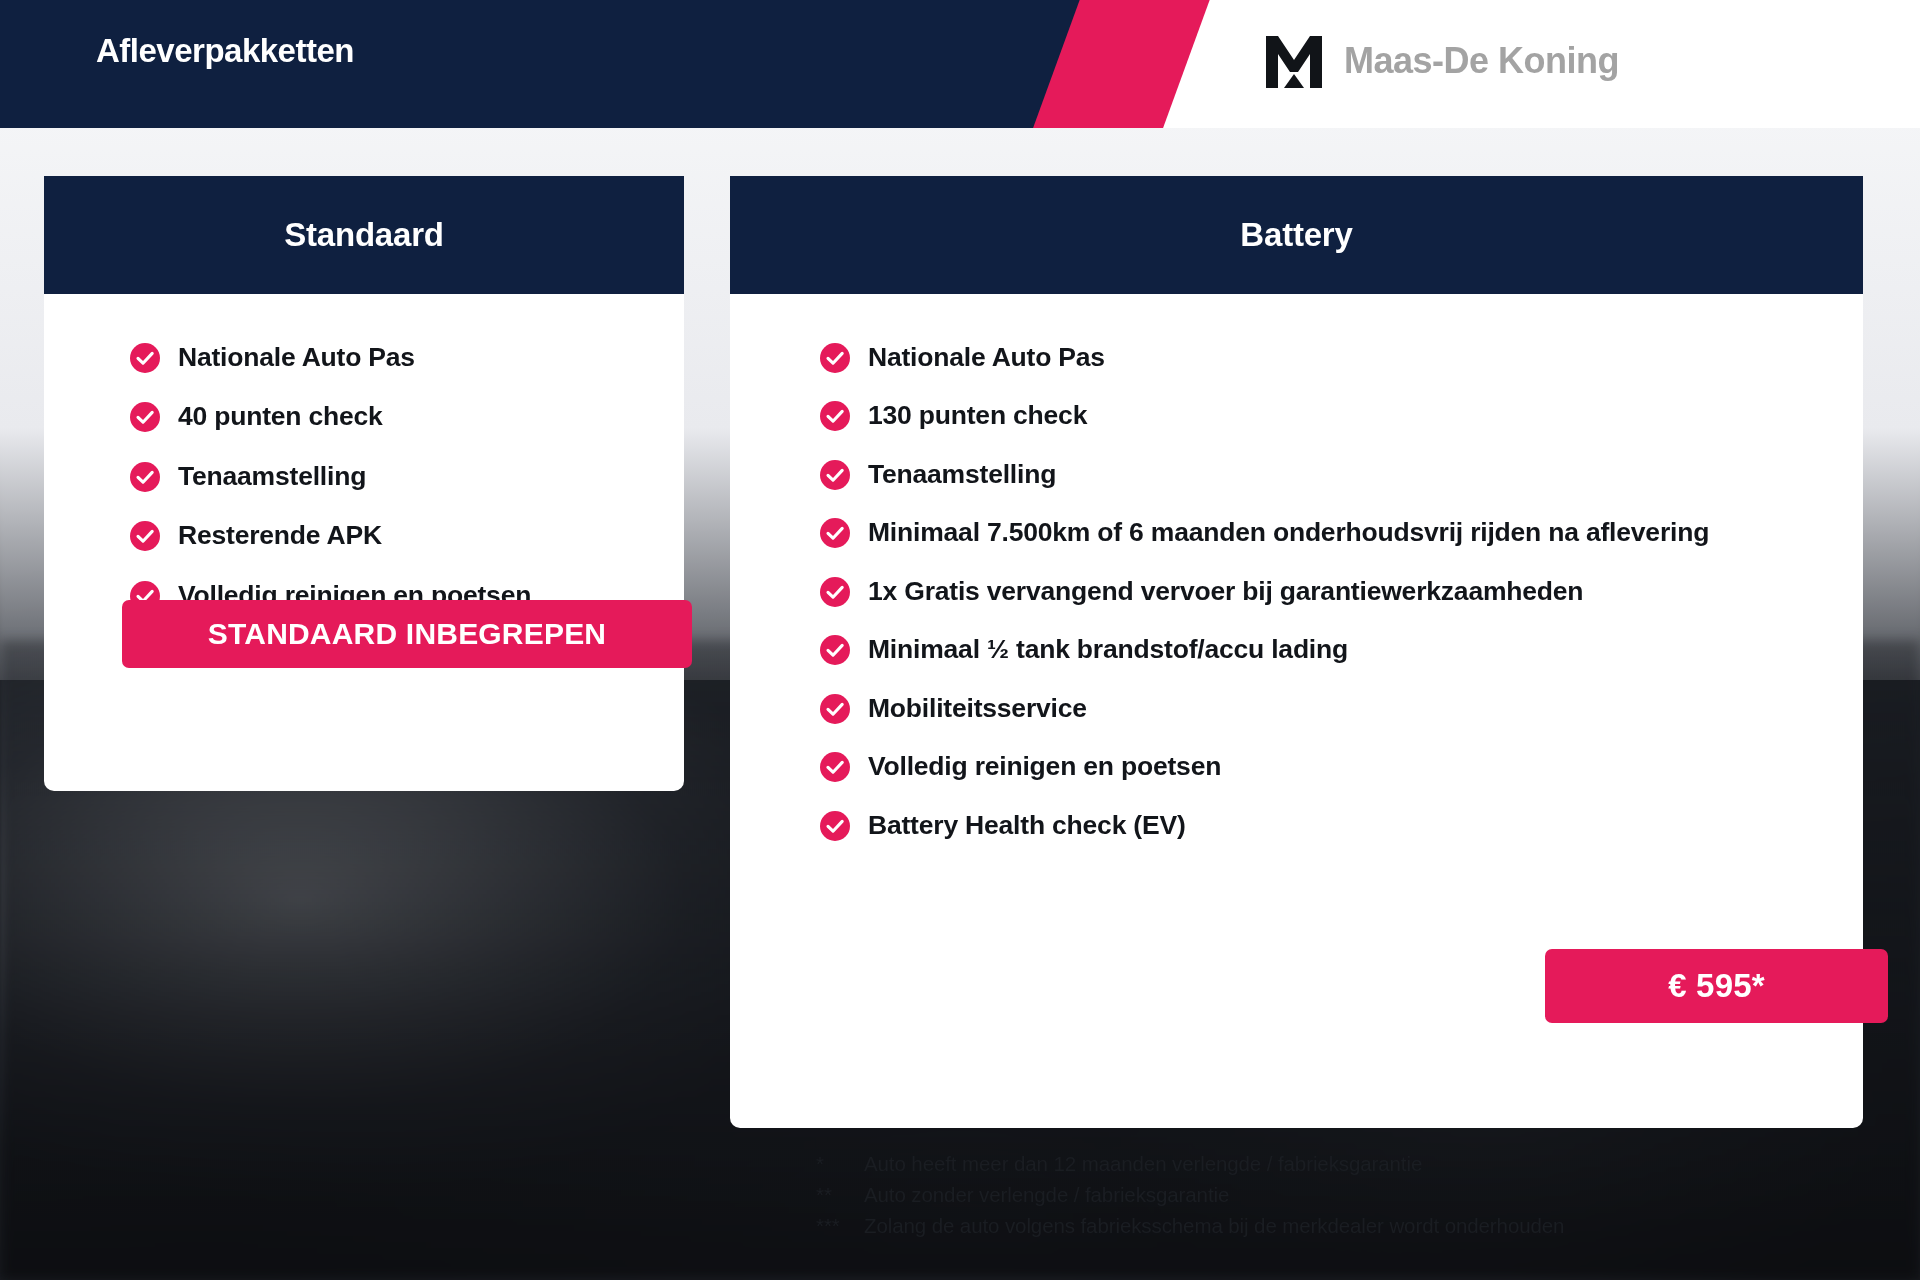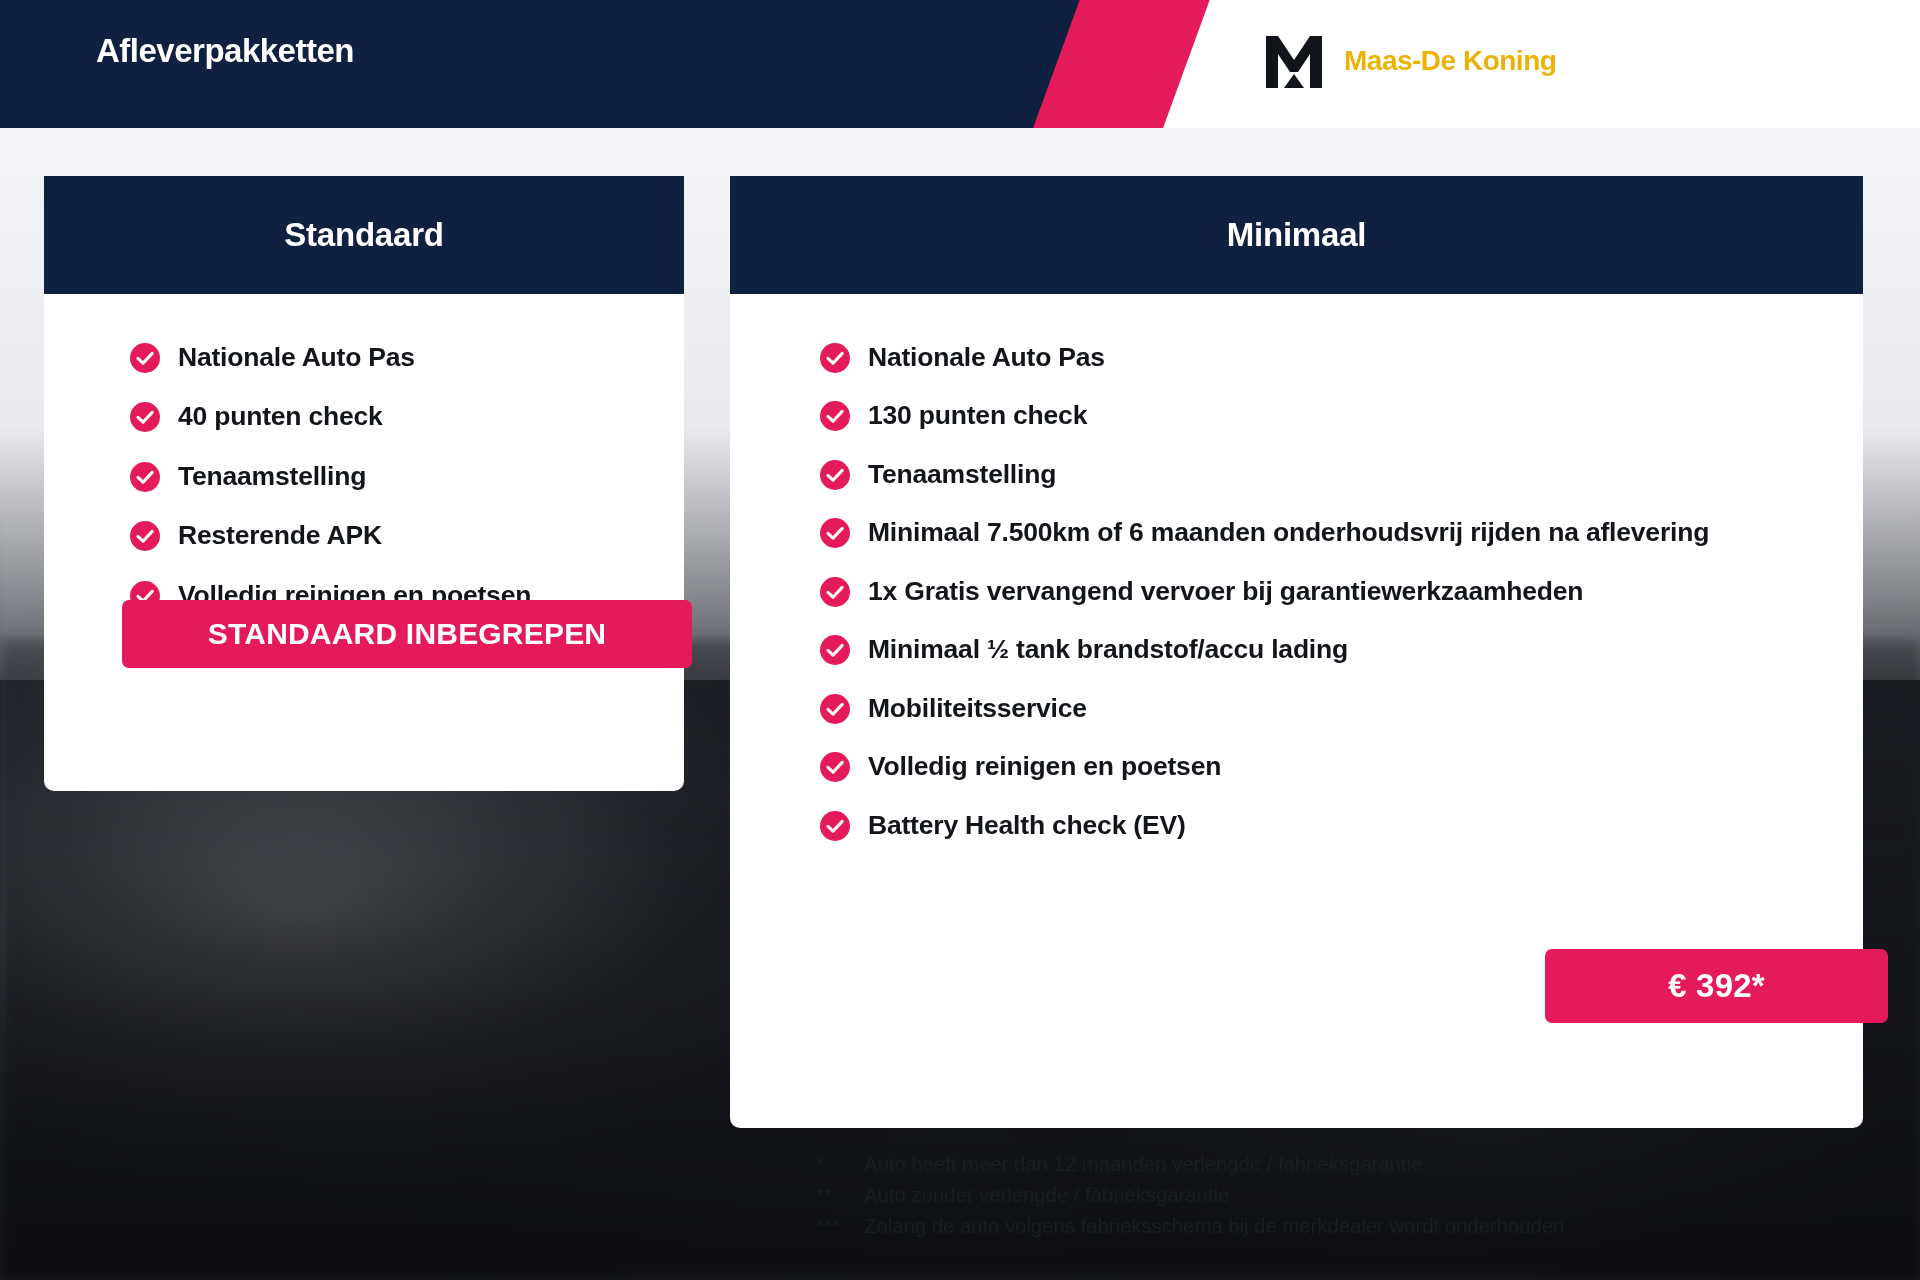--- a/index.html
+++ b/index.html
@@ -73,23 +73,23 @@
   }
   .brand {
     position: absolute;
     left: 1262px; top: 30px;
     display: flex;
     align-items: center;
     gap: 18px;
   }
   .brand-logo { width: 64px; height: 62px; }
   .brand-name {
-    font-size: 28px;
-    font-weight: bold;
-    color: #eab308;
+    font-size: 36px;
+    font-weight: bold;
+    color: #a3a3a3;
     letter-spacing: -0.5px;
     white-space: nowrap;
   }
 
   
   .card {
     position: absolute;
     background: #ffffff;
     z-index: 4;
     border-radius: 10px;
@@ -271,21 +271,21 @@
       </span>
       <span class="feat-text">Volledig reinigen en poetsen</span>
     </li>
   </ul>
 
   <button class="pill btn-standaard">STANDAARD INBEGREPEN</button>
 </div>
 
 <div class="card card-approved">
   <div class="card-head">
-    <span class="card-head-title">Minimaal</span>
+    <span class="card-head-title">Battery</span>
   </div>
 
   <ul class="features list-approved">
     <li>
       <span class="check">
         <svg viewBox="0 0 30 30" width="30" height="30" aria-hidden="true">
           <circle cx="15" cy="15" r="15" fill="#e51a5a"></circle>
           <path d="M8 15.4 L13 20.2 L22.2 10.4" fill="none" stroke="#ffffff" stroke-width="3.1" stroke-linecap="round" stroke-linejoin="round"></path>
         </svg>
       </span>
@@ -358,21 +358,21 @@
       <span class="check">
         <svg viewBox="0 0 30 30" width="30" height="30" aria-hidden="true">
           <circle cx="15" cy="15" r="15" fill="#e51a5a"></circle>
           <path d="M8 15.4 L13 20.2 L22.2 10.4" fill="none" stroke="#ffffff" stroke-width="3.1" stroke-linecap="round" stroke-linejoin="round"></path>
         </svg>
       </span>
       <span class="feat-text">Battery Health check (EV)</span>
     </li>
   </ul>
 
-  <button class="pill btn-price-1">€ 392*</button>
+  <button class="pill btn-price-1">€ 595*</button>
 
 </div>
 
 <div class="footnotes">
   <div class="footnote">
     <span class="fn-mark">*</span>
     <span>Auto heeft meer dan 12 maanden verlengde / fabrieksgarantie</span>
   </div>
   <div class="footnote">
     <span class="fn-mark">**</span>

